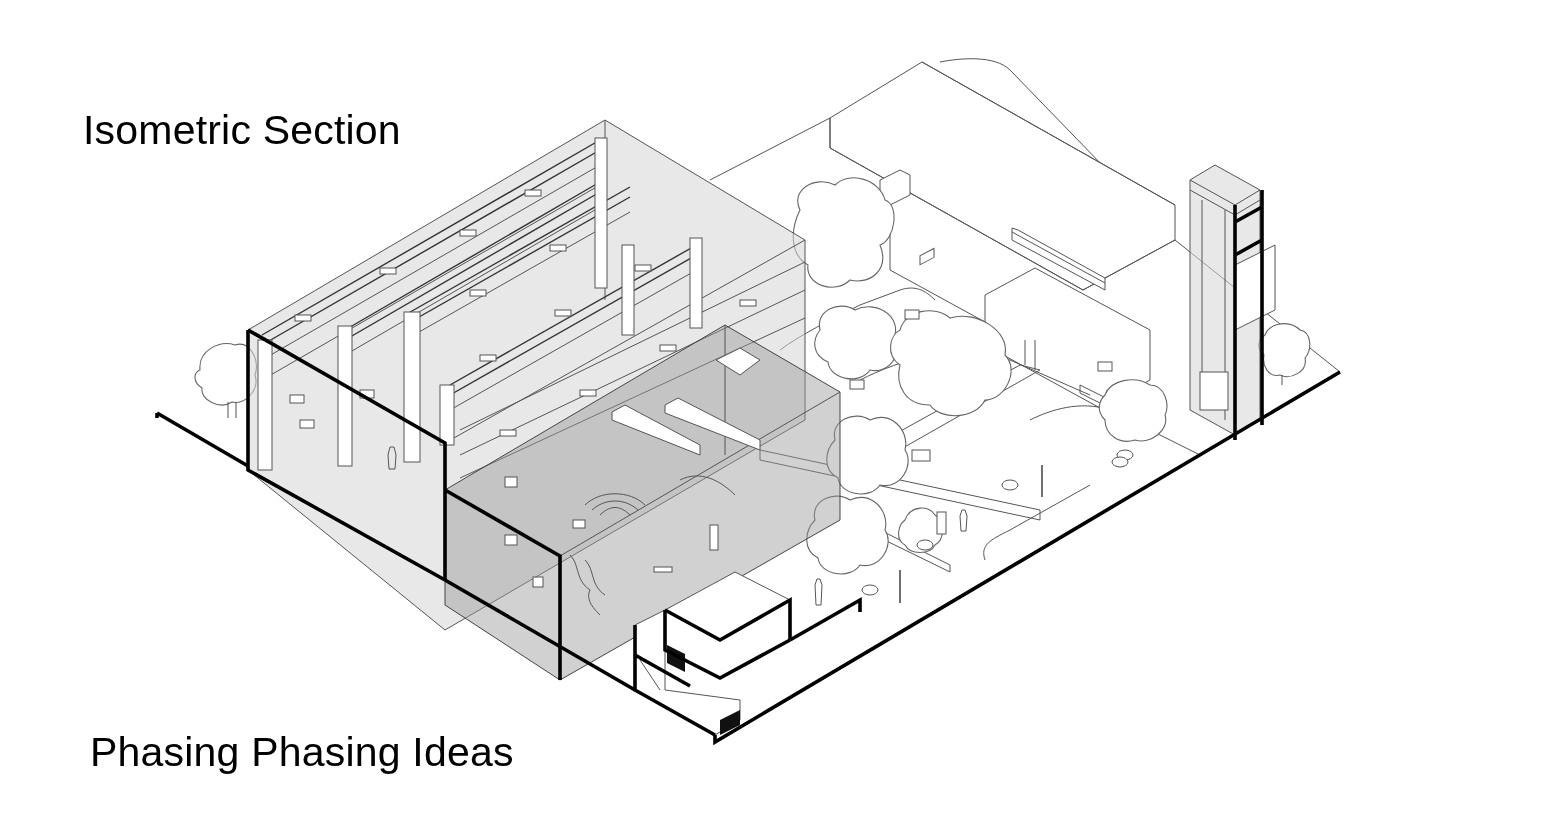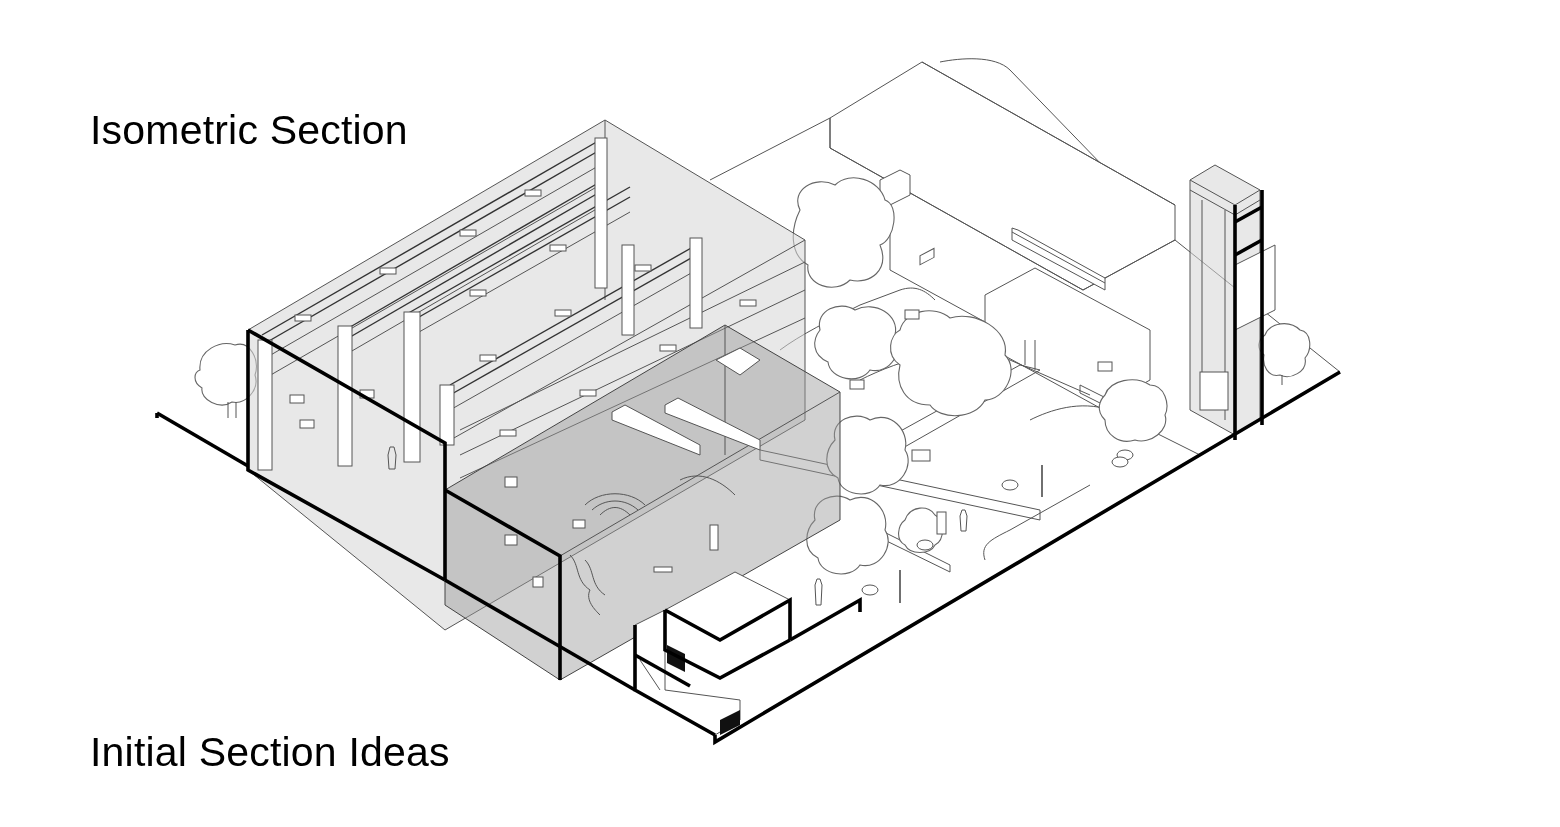--- a/index.html
+++ b/index.html
@@ -1,34 +1,34 @@
 <!DOCTYPE html>
 <html><head>
 <meta charset="utf-8">
 <style>
   html, body { margin: 0; padding: 0; background: #ffffff; }
   body { width: 1560px; height: 827px; position: relative; overflow: hidden; font-family: "Liberation Sans", sans-serif; }
   .label { position: absolute; color: #000; font-family: "Liberation Sans", sans-serif; font-size: 41px; line-height: 1; white-space: nowrap; letter-spacing: 0.2px; }
-  #title-top { left: 90px; top: 110px; }
+  #title-top { left: 83px; top: 110px; }
   #title-bottom { left: 90px; top: 732px; }
   svg#drawing { position: absolute; left: 0; top: 0; }
   .thin { stroke: #555; stroke-width: 1; fill: none; }
   .mid { stroke: #333; stroke-width: 1.4; fill: none; }
   .thick { stroke: #000; stroke-width: 3.6; fill: none; stroke-linejoin: miter; }
   .glass { fill: #d6d6d6; fill-opacity: 0.55; stroke: #555; stroke-width: 1; }
   .glass-dark { fill: #9a9a9a; fill-opacity: 0.45; stroke: #444; stroke-width: 1; }
   .white { fill: #fff; stroke: #555; stroke-width: 1; }
   .tree { fill: #fff; stroke: #666; stroke-width: 1.1; }
   .solid { fill: #111; stroke: none; }
 </style>
 </head>
 <body>
 
 <div class="label" id="title-top">Isometric Section</div>
-<div class="label" id="title-bottom">Initial Section Ideas</div>
+<div class="label" id="title-bottom">Phasing Phasing Ideas</div>
 
 <svg id="drawing" width="1560" height="827" viewBox="0 0 1560 827">
 
   <g>
     <path class="thin" d="M940 62 C 960 58, 995 55, 1010 70 L 1105 168"></path>
     <polygon class="white" points="830,118 922,62 1175,205 1175,240 1083,290 830,148"></polygon>
     <polyline class="thin" points="830,118 830,148 1083,290 1175,240"></polyline>
     <polyline class="thin" points="922,62 1175,205"></polyline>
     <polygon class="white" points="1012,228 1018,230 1105,278 1105,290 1012,240"></polygon>
     <line class="thin" x1="1012" y1="232" x2="1105" y2="283"></line>

